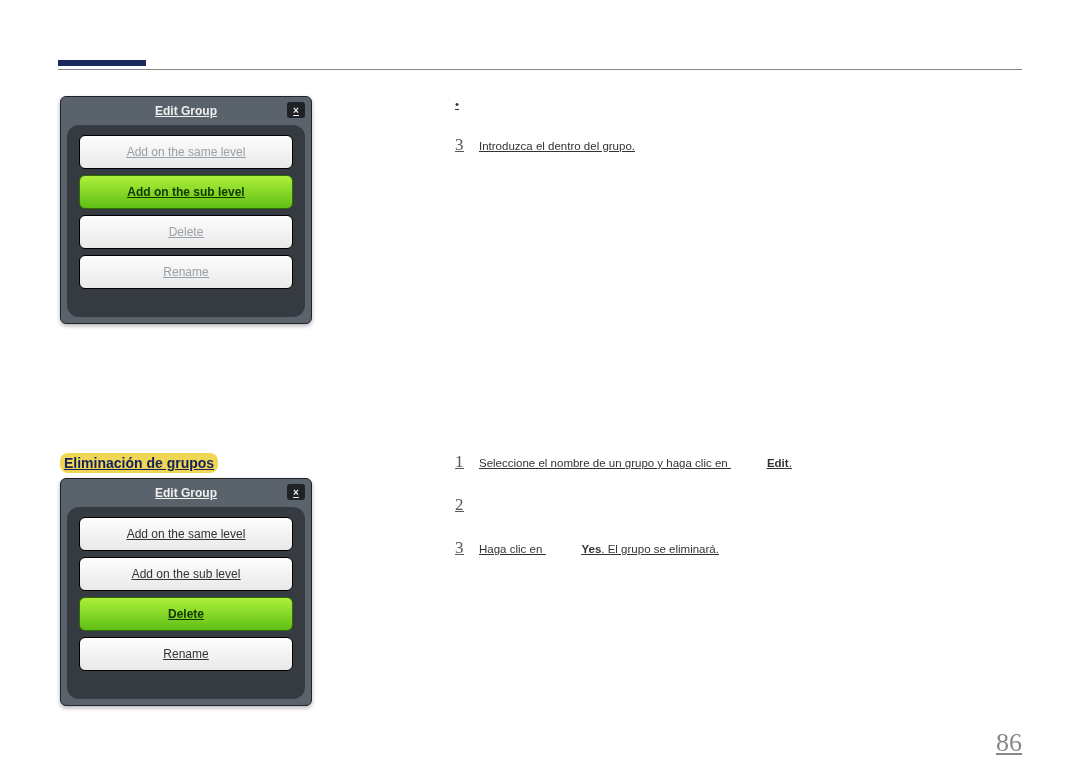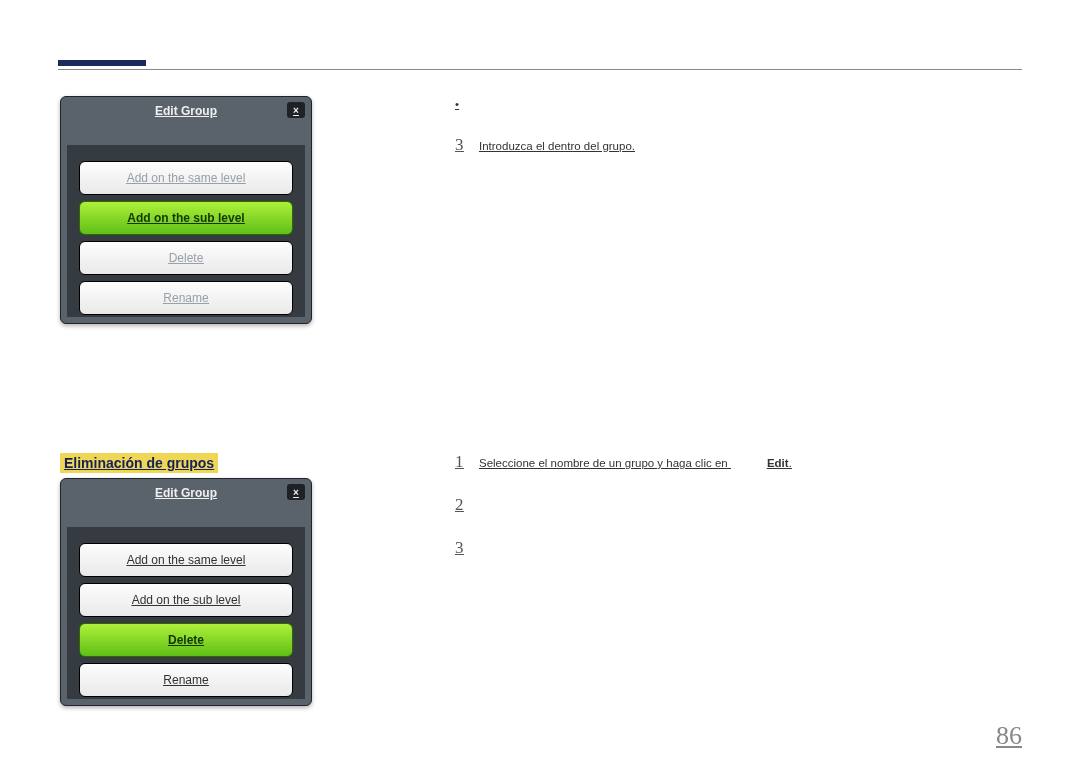--- a/index.html
+++ b/index.html
@@ -66,23 +66,22 @@
     font-size: 10px;
     font-weight: bold;
   }
   .dlg-body {
     position: absolute;
     left: 6px;
     right: 6px;
     top: 28px;
     bottom: 6px;
     background: #363b42;
-    border-radius: 0;
-    padding: 10px 12px;
-    margin-top: 20px;
+    border-radius: 12px;
+    padding: 4px 12px;
   }
   .dlg-btn {
     width: 100%;
     height: 34px;
     margin: 6px 0;
     border-radius: 6px;
     display: flex;
     align-items: center;
     justify-content: center;
     font-size: 12px;
@@ -101,20 +100,21 @@
   }
   .heading {
     position: absolute;
     left: 60px;
     top: 453px;
     background: #f0d655;
     color: #13205a;
     font-weight: bold;
     font-size: 14px;
     padding: 2px 4px;
+    border-radius: 8px;
   }
   .right-col {
     position: absolute;
     left: 455px;
     right: 60px;
   }
   .rc1 { top: 96px; }
   .rc2 { top: 448px; }
   .bullet-row {
     display: flex;
@@ -135,21 +135,21 @@
     flex: 0 0 24px;
     font-size: 17px;
     color: #555;
     font-family: Georgia, 'Times New Roman', serif;
   }
   .blue-bold { color: #1650c8; font-weight: bold; }
   .bold { font-weight: bold; margin-left: 36px; }
   .page-num {
     position: absolute;
     right: 58px;
-    bottom: 12px;
+    bottom: 5px;
     font-size: 26px;
     color: #888;
     font-family: Georgia, 'Times New Roman', serif;
   }
 </style>
 </head>
 <body>
 
 <div class="top-bar"></div>
 <div class="top-line"></div>
@@ -197,16 +197,19 @@
     <div class="num">1</div>
     <div>
       <span>Seleccione el nombre de un grupo y haga clic en </span><span class="bold">Edit</span><span>.</span>
     </div>
   </div>
   <div class="num-row">
     <div class="num">2</div>
   </div>
   <div class="num-row">
     <div class="num">3</div>
+    <div>
+      <span>Haga clic en </span><span class="bold">Yes</span><span>. El grupo se eliminará.</span>
+    </div>
   </div>
 </div>
 
 <div class="page-num">86</div>
 
 </body></html>

